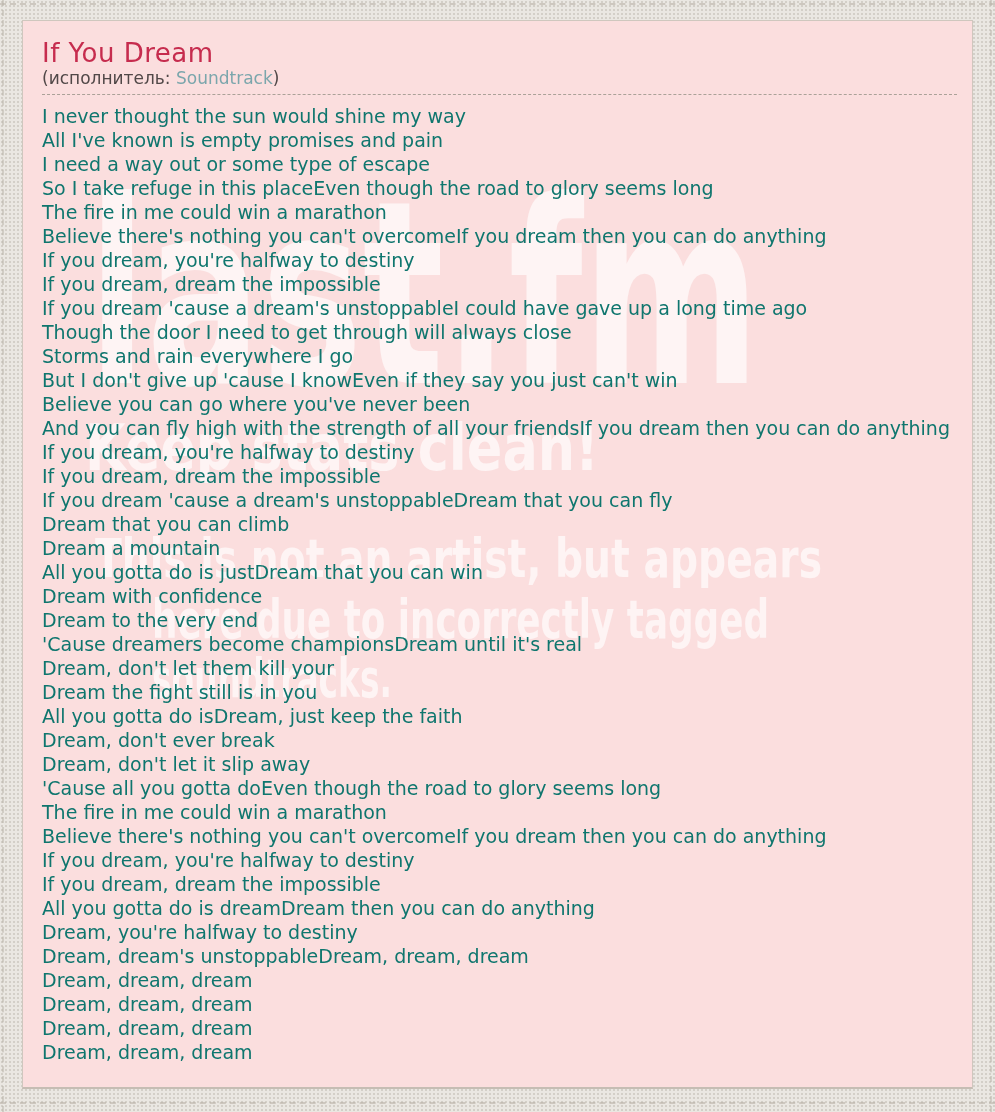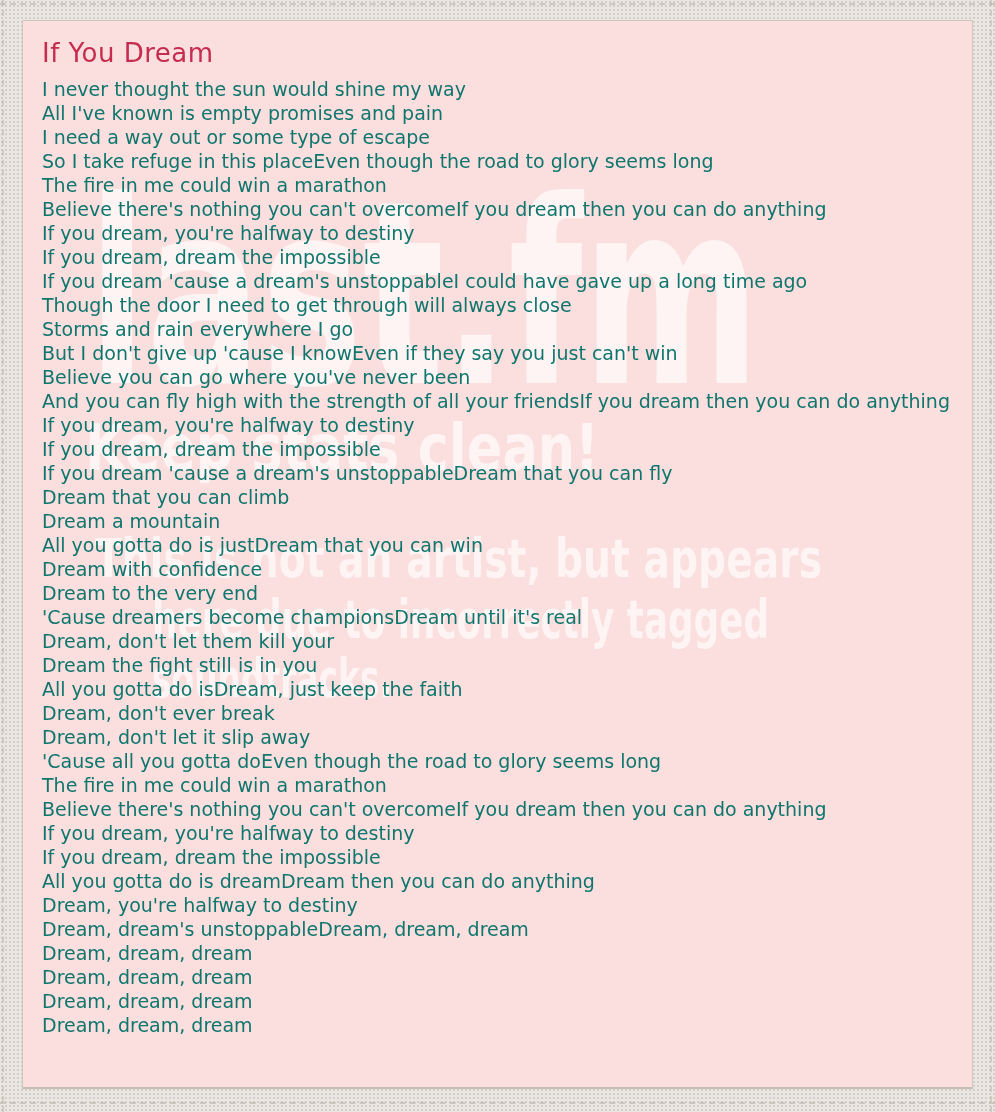--- a/index.html
+++ b/index.html
@@ -78,20 +78,21 @@
   <svg class="watermark" width="951" height="1069" viewBox="0 0 951 1069">
     <text x="65" y="362" font-size="255" textLength="672" lengthAdjust="spacingAndGlyphs">last.fm</text>
     <text x="62" y="449" font-size="64" textLength="514" lengthAdjust="spacingAndGlyphs">Keep stats clean!</text>
     <text x="72" y="556" font-size="54" textLength="727" lengthAdjust="spacingAndGlyphs">This is not an artist, but appears</text>
     <text x="129" y="617" font-size="54" textLength="617" lengthAdjust="spacingAndGlyphs">here due to incorrectly tagged</text>
     <text x="129" y="676" font-size="54" textLength="240" lengthAdjust="spacingAndGlyphs">soundtracks.</text>
   </svg>
 
   <div class="header">
     <h1 class="title">If You Dream</h1>
+    <div class="subtitle"><span>(исполнитель: </span><a class="artist-link" href="#">Soundtrack</a><span>)</span></div>
   </div>
 
   <div class="lyrics">I never thought the sun would shine my way
 All I've known is empty promises and pain
 I need a way out or some type of escape
 So I take refuge in this placeEven though the road to glory seems long
 The fire in me could win a marathon
 Believe there's nothing you can't overcomeIf you dream then you can do anything
 If you dream, you're halfway to destiny
 If you dream, dream the impossible

